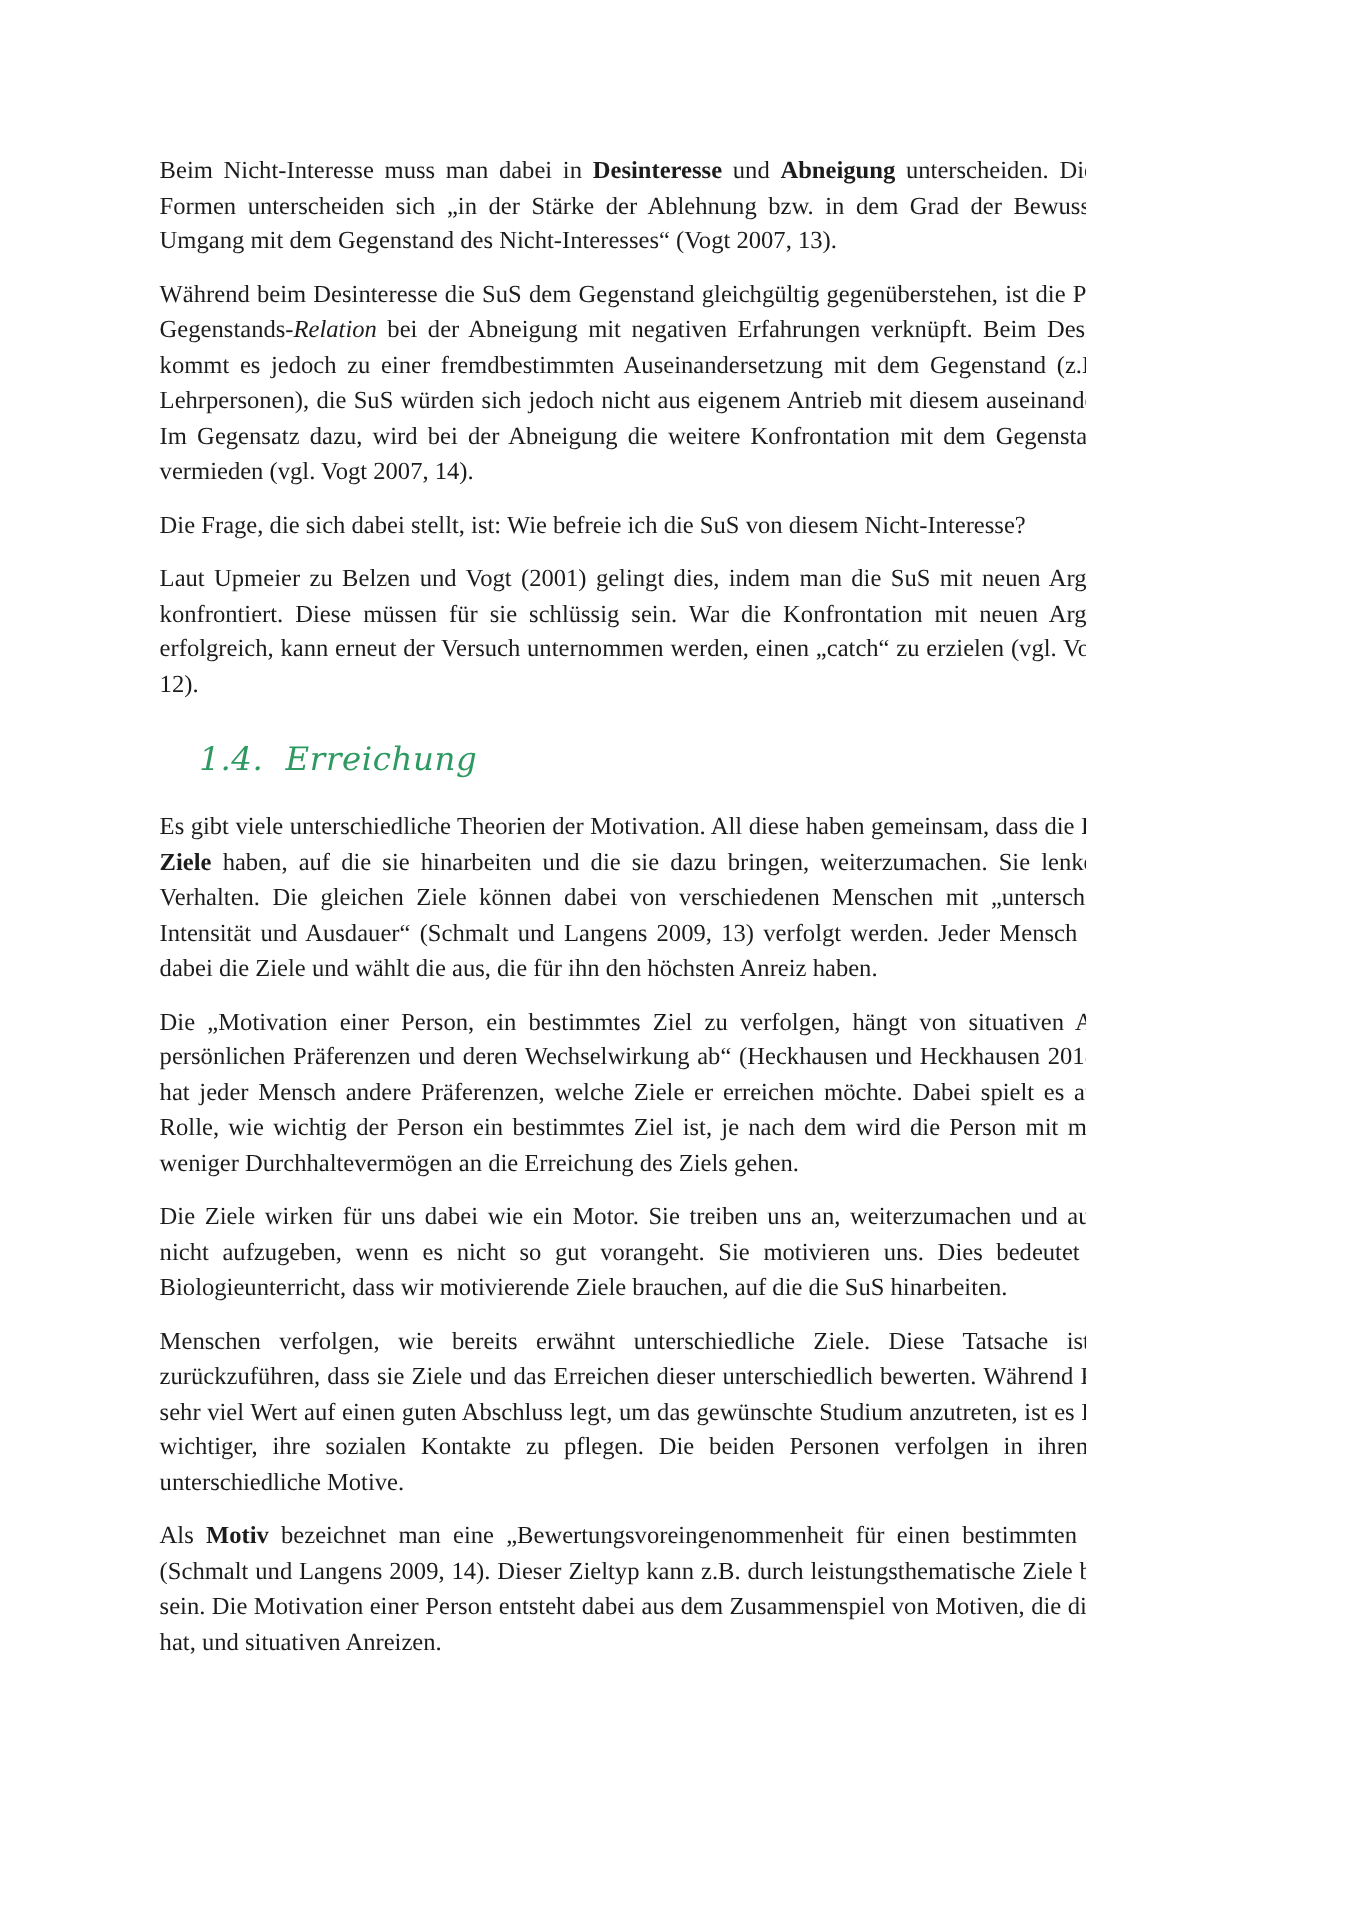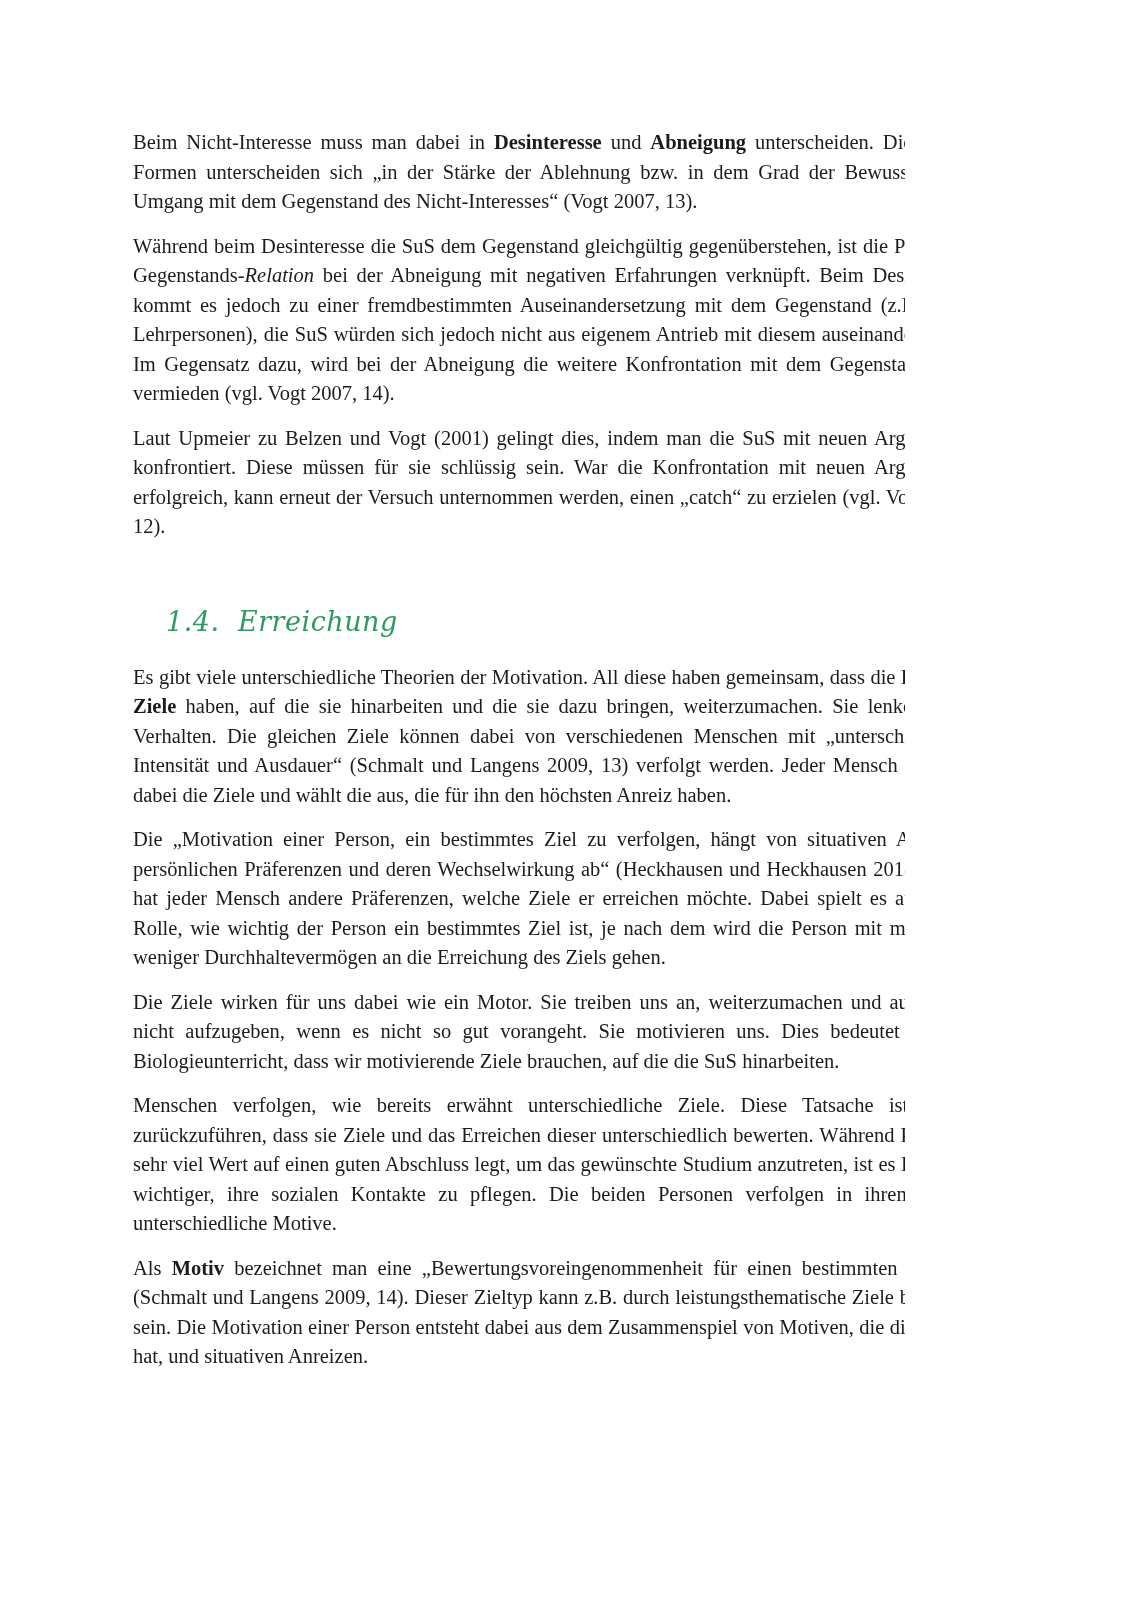--- a/index.html
+++ b/index.html
@@ -30,38 +30,39 @@
   .para .italic { font-style: italic; }
   .heading {
     margin: 32px 0 26px 0;
     padding-left: 33px;
     font-size: 27px;
     font-weight: normal;
     font-style: italic;
     font-family: "DejaVu Serif", serif;
     letter-spacing: 0.5px;
   }
-  .h-num { display: inline-block; min-width: 72px; margin-top: 32px; }
+  .h-num { display: inline-block; min-width: 72px; }
   .page-number {
     position: absolute;
     top: 1476px;
     left: 133px;
     width: 843px;
     text-align: right;
     font-size: 18px;
     color: #333333;
   }
 </style>
 </head>
 <body>
 
 <div class="page">
   <main class="content">
       <p class="para"><span>Beim Nicht-Interesse muss man dabei in </span><span class="bold">Desinteresse</span><span> und </span><span class="bold">Abneigung</span><span> unterscheiden. Die beiden Formen unterscheiden sich „in der Stärke der Ablehnung bzw. in dem Grad der Bewusstheit im Umgang mit dem Gegenstand des Nicht-Interesses“ (Vogt 2007, 13).</span></p>
       <p class="para"><span>Während beim Desinteresse die SuS dem Gegenstand gleichgültig gegenüberstehen, ist die Personen-Gegenstands-</span><span class="italic">Relation</span><span> bei der Abneigung mit negativen Erfahrungen verknüpft. Beim Desinteresse kommt es jedoch zu einer fremdbestimmten Auseinandersetzung mit dem Gegenstand (z.B. durch Lehrpersonen), die SuS würden sich jedoch nicht aus eigenem Antrieb mit diesem auseinandersetzen. Im Gegensatz dazu, wird bei der Abneigung die weitere Konfrontation mit dem Gegenstand aktiv vermieden (vgl. Vogt 2007, 14).</span></p>
+      <p class="para"><span>Die Frage, die sich dabei stellt, ist: Wie befreie ich die SuS von diesem Nicht-Interesse?</span></p>
       <p class="para"><span>Laut Upmeier zu Belzen und Vogt (2001) gelingt dies, indem man die SuS mit neuen Argumenten konfrontiert. Diese müssen für sie schlüssig sein. War die Konfrontation mit neuen Argumenten erfolgreich, kann erneut der Versuch unternommen werden, einen „catch“ zu erzielen (vgl. Vogt 2007, 12).</span></p>
       <h2 class="heading" style="color: rgb(46, 154, 98);"><span class="h-num">1.4.</span><span class="h-title">Erreichung</span></h2>
       <p class="para"><span>Es gibt viele unterschiedliche Theorien der Motivation. All diese haben gemeinsam, dass die Personen </span><span class="bold">Ziele</span><span> haben, auf die sie hinarbeiten und die sie dazu bringen, weiterzumachen. Sie lenken unser Verhalten. Die gleichen Ziele können dabei von verschiedenen Menschen mit „unterschiedlicher Intensität und Ausdauer“ (Schmalt und Langens 2009, 13) verfolgt werden. Jeder Mensch bewertet dabei die Ziele und wählt die aus, die für ihn den höchsten Anreiz haben.</span></p>
       <p class="para"><span>Die „Motivation einer Person, ein bestimmtes Ziel zu verfolgen, hängt von situativen Anreizen, persönlichen Präferenzen und deren Wechselwirkung ab“ (Heckhausen und Heckhausen 2018, 2). So hat jeder Mensch andere Präferenzen, welche Ziele er erreichen möchte. Dabei spielt es auch eine Rolle, wie wichtig der Person ein bestimmtes Ziel ist, je nach dem wird die Person mit mehr oder weniger Durchhaltevermögen an die Erreichung des Ziels gehen.</span></p>
       <p class="para"><span>Die Ziele wirken für uns dabei wie ein Motor. Sie treiben uns an, weiterzumachen und auch dann nicht aufzugeben, wenn es nicht so gut vorangeht. Sie motivieren uns. Dies bedeutet für den Biologieunterricht, dass wir motivierende Ziele brauchen, auf die die SuS hinarbeiten.</span></p>
       <p class="para"><span>Menschen verfolgen, wie bereits erwähnt unterschiedliche Ziele. Diese Tatsache ist darauf zurückzuführen, dass sie Ziele und das Erreichen dieser unterschiedlich bewerten. Während Person A sehr viel Wert auf einen guten Abschluss legt, um das gewünschte Studium anzutreten, ist es Person B wichtiger, ihre sozialen Kontakte zu pflegen. Die beiden Personen verfolgen in ihrem Leben unterschiedliche Motive.</span></p>
       <p class="para"><span>Als </span><span class="bold">Motiv</span><span> bezeichnet man eine „Bewertungsvoreingenommenheit für einen bestimmten Zieltyp“ (Schmalt und Langens 2009, 14). Dieser Zieltyp kann z.B. durch leistungsthematische Ziele bestimmt sein. Die Motivation einer Person entsteht dabei aus dem Zusammenspiel von Motiven, die die Person hat, und situativen Anreizen.</span></p>
     </main>
   <div class="page-number">9</div>
 </div>

